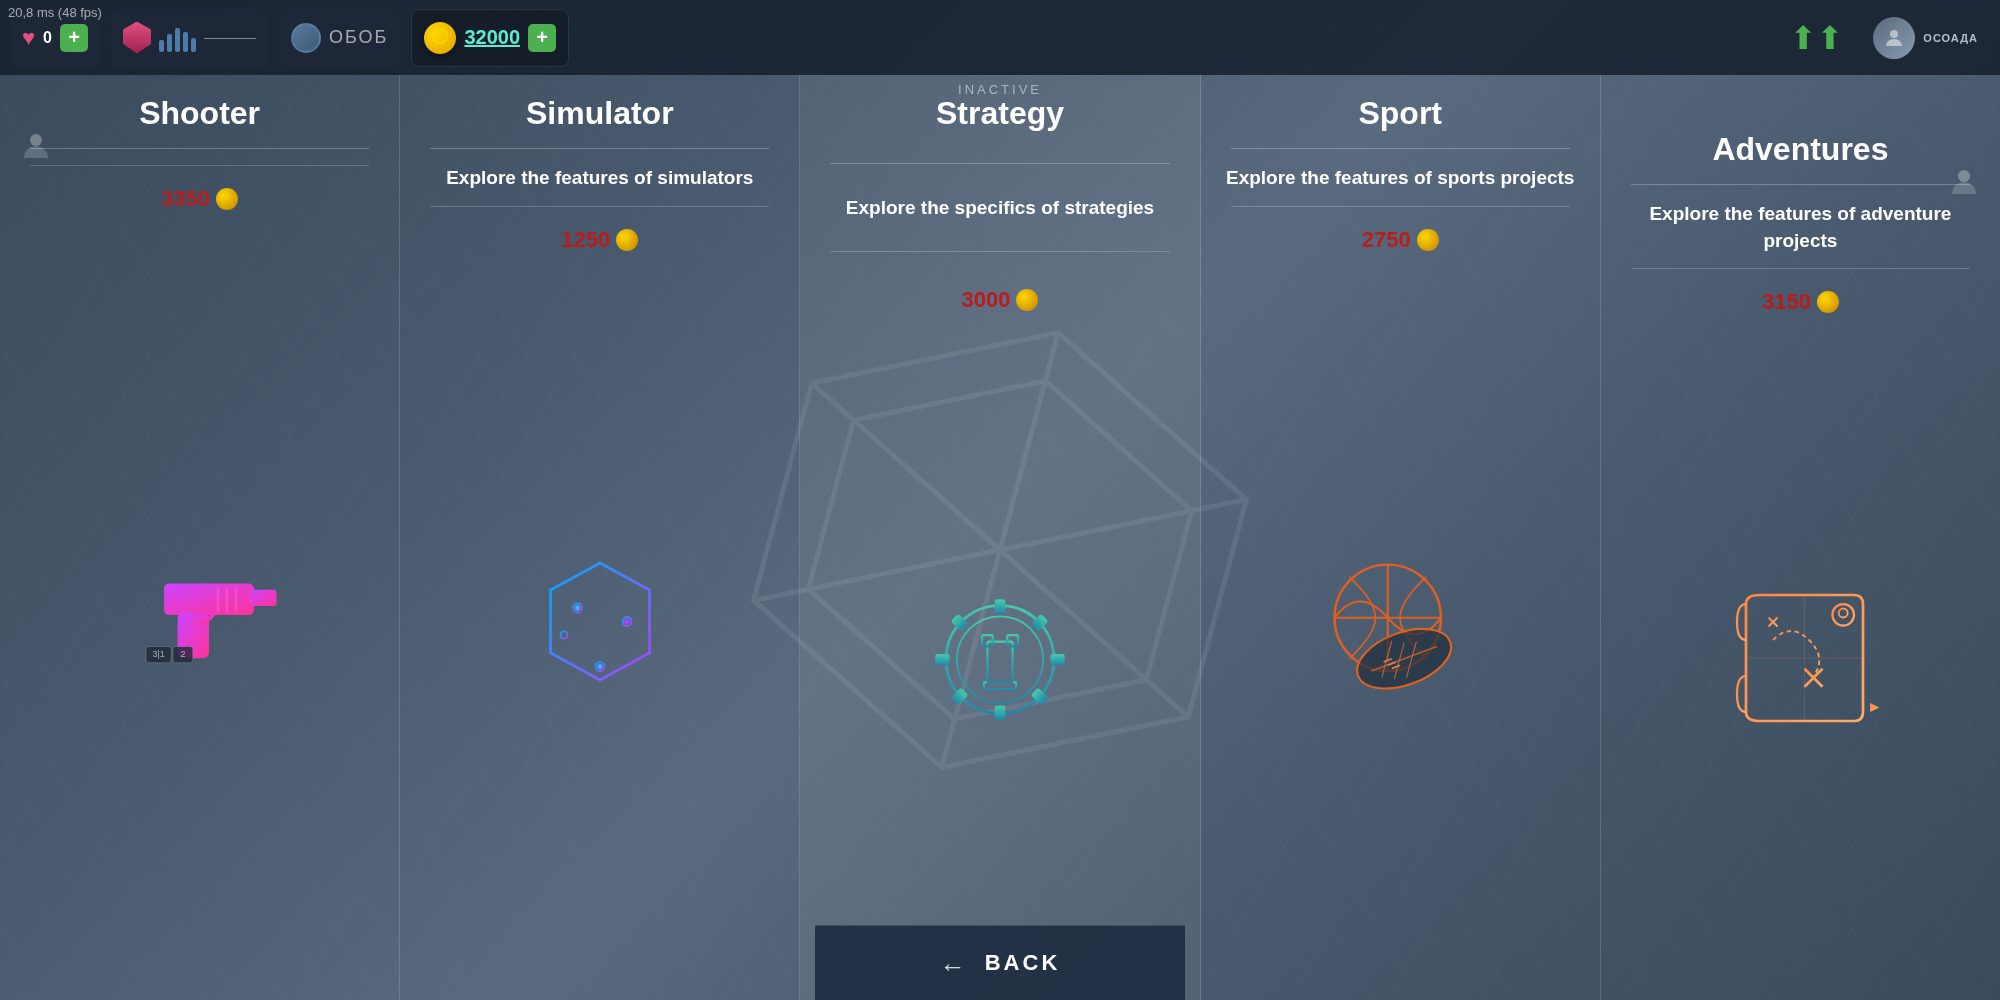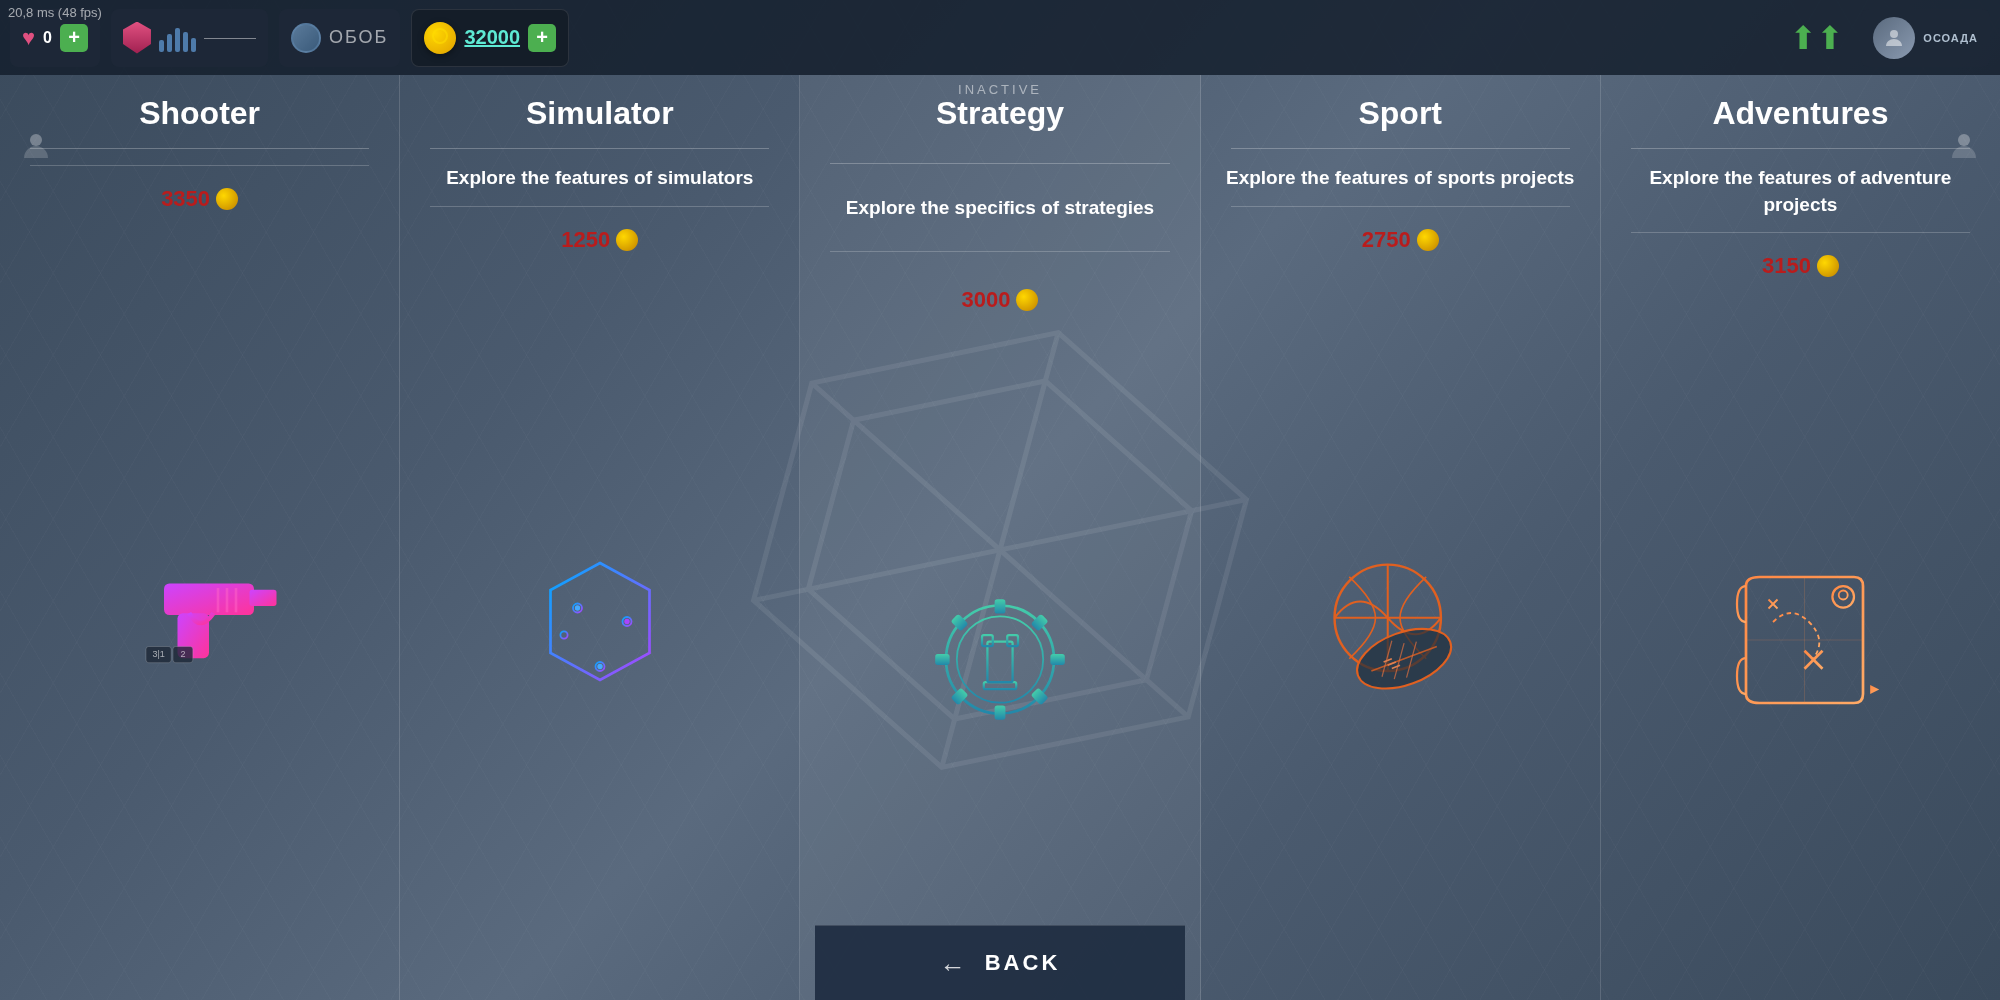--- a/index.html
+++ b/index.html
@@ -179,20 +179,21 @@
       display: flex;
       flex-direction: column;
       align-items: center;
       padding-top: 20px;
       position: relative;
       cursor: pointer;
     }
 
     .column:last-child {
       border-right: none;
+      margin-top: 36px;
     }
 
     .column.strategy {
       background: rgba(255,255,255,0.06);
       gap: 15px;
     }
 
     .col-title {
       font-size: 32px;
       font-weight: bold;

